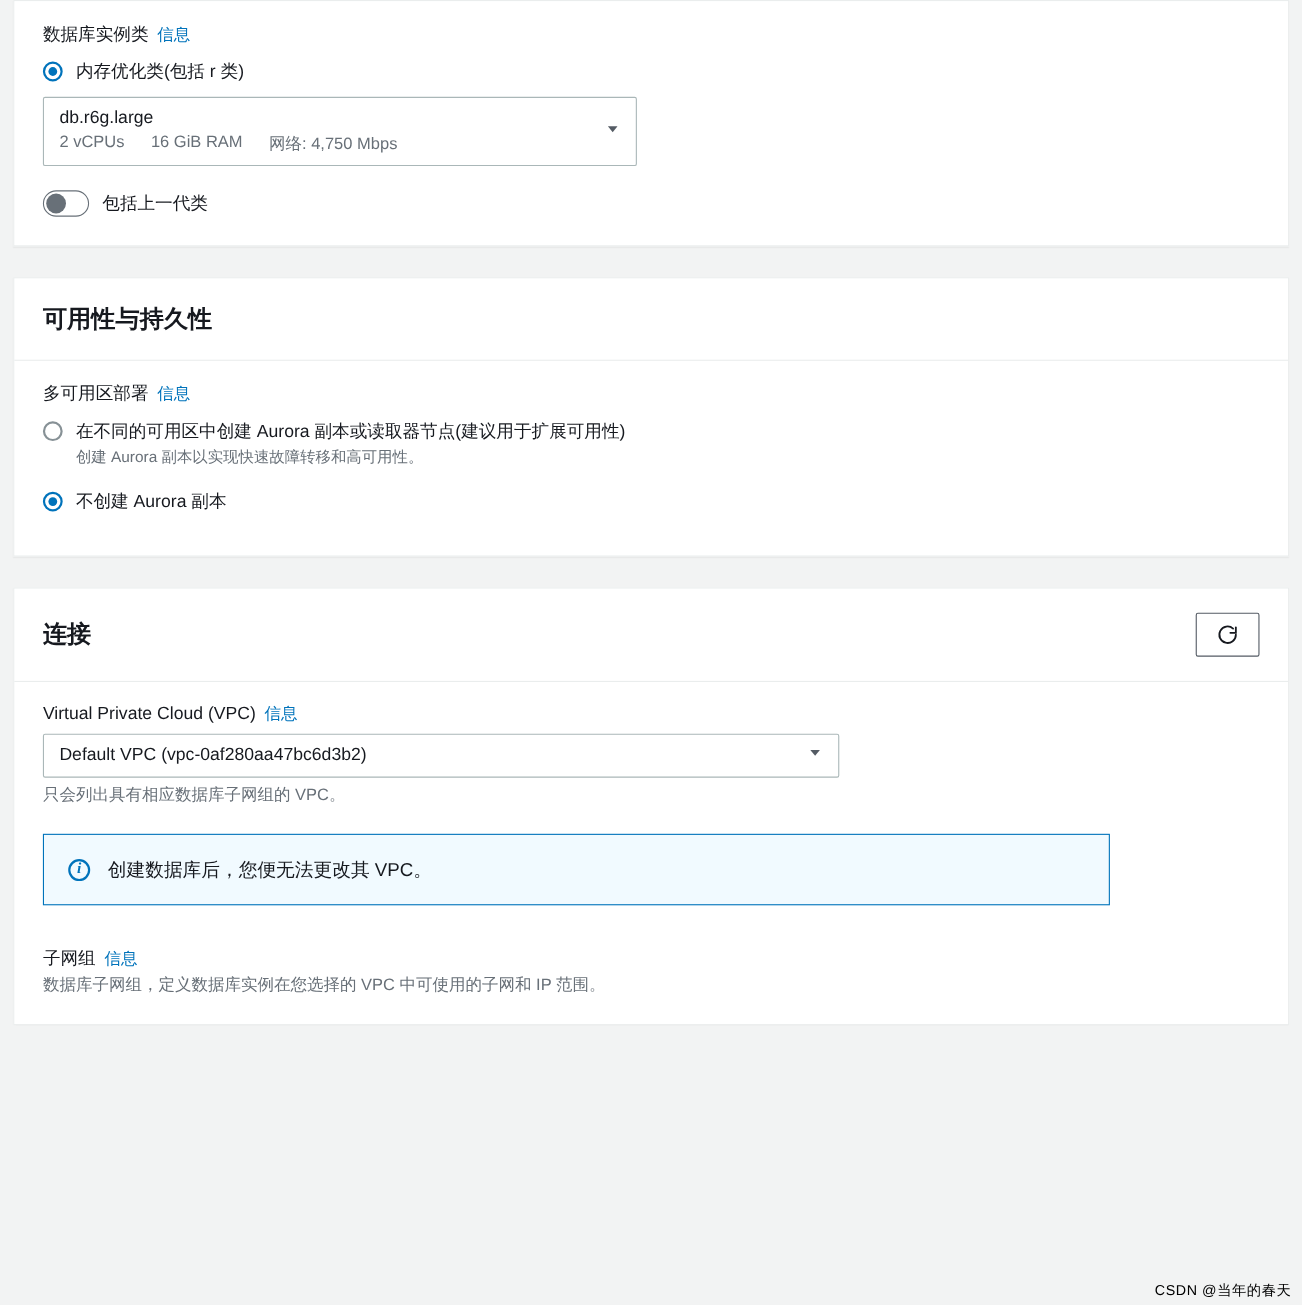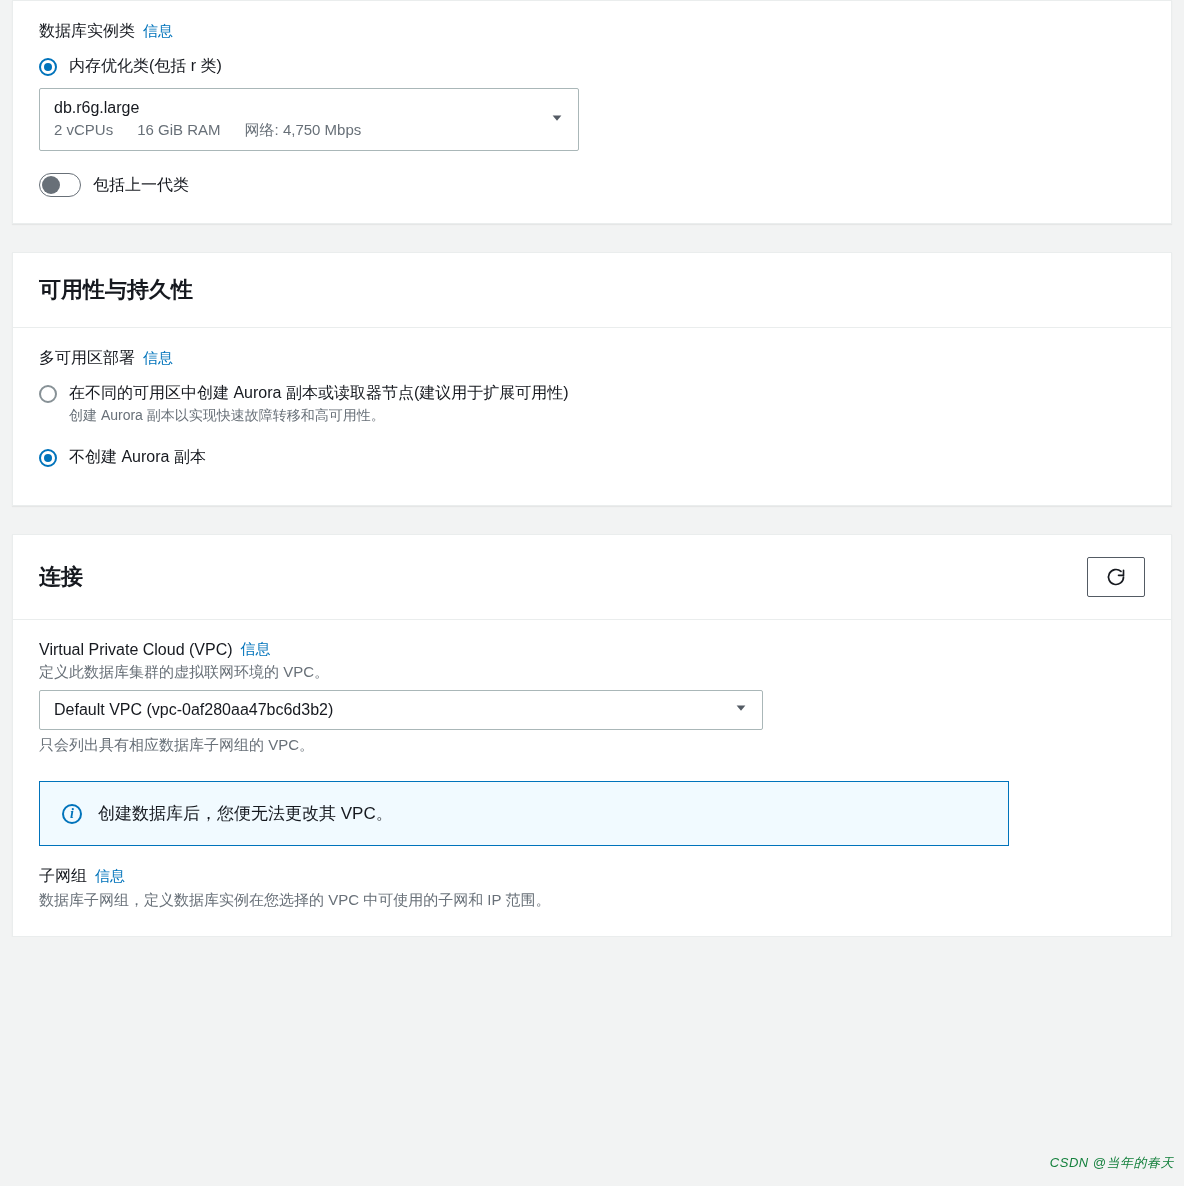--- a/index.html
+++ b/index.html
@@ -42,21 +42,21 @@
     gap:8px;
   }
   .info-link {
     color:#0073bb;
     font-size:15px;
     text-decoration:none;
     font-weight:400;
   }
   .radio-row {
     display:flex;
-    align-items:center;
+    align-items:flex-start;
     gap:12px;
     margin:10px 0 10px 0;
     cursor:pointer;
   }
   .radio-outer {
     width:18px;height:18px;
     border:2px solid #879196;
     border-radius:50%;
     flex:0 0 auto;
     margin-top:2px;
@@ -119,24 +119,24 @@
   }
   .info-text{font-size:17px;color:#16191f;}
   .conn-header{display:flex;align-items:center;justify-content:space-between;}
   .refresh-btn{
     width:58px;height:40px;border:1px solid #545b64;border-radius:2px;
     display:flex;align-items:center;justify-content:center;background:#fff;cursor:pointer;
   }
   .caret svg{width:14px;height:14px;}
   .sect-gap{height:10px;}
   .watermark{
-    position:fixed;bottom:14px;right:10px;color:#15803d;font-size:13px;
-    letter-spacing:0.5px;pointer-events:none;font-style:italic;
-  }
-  .subnet-block{margin-top:20px;}
+    position:fixed;bottom:4px;right:10px;color:#000000;font-size:13px;
+    letter-spacing:0.5px;pointer-events:none;
+  }
+  .subnet-block{margin-top:38px;}
 </style>
 </head>
 <body>
 
 <div class="panel">
   <div class="panel-body">
     <div class="field-label">
       <span>数据库实例类</span>
       <a class="info-link">信息</a>
     </div>
@@ -206,21 +206,20 @@
         <path d="M21 12a9 9 0 1 1-3-6.7"></path>
         <path d="M21 4v6h-6"></path>
       </svg>
     </div>
   </div>
   <div class="panel-body">
     <div class="field-label" style="margin-bottom:4px;">
       <span>Virtual Private Cloud (VPC)</span>
       <a class="info-link">信息</a>
     </div>
-    <div class="hint" style="margin-top:0;">定义此数据库集群的虚拟联网环境的 VPC。</div>
 
     <div class="select-box select-vpc">
       <span>Default VPC (vpc-0af280aa47bc6d3b2)</span>
       <span class="caret">
         <svg viewBox="0 0 16 16" fill="currentColor">
             <path d="M3 5l5 6 5-6z"></path>
           </svg>
       </span>
     </div>
     <div class="hint">只会列出具有相应数据库子网组的 VPC。</div>

